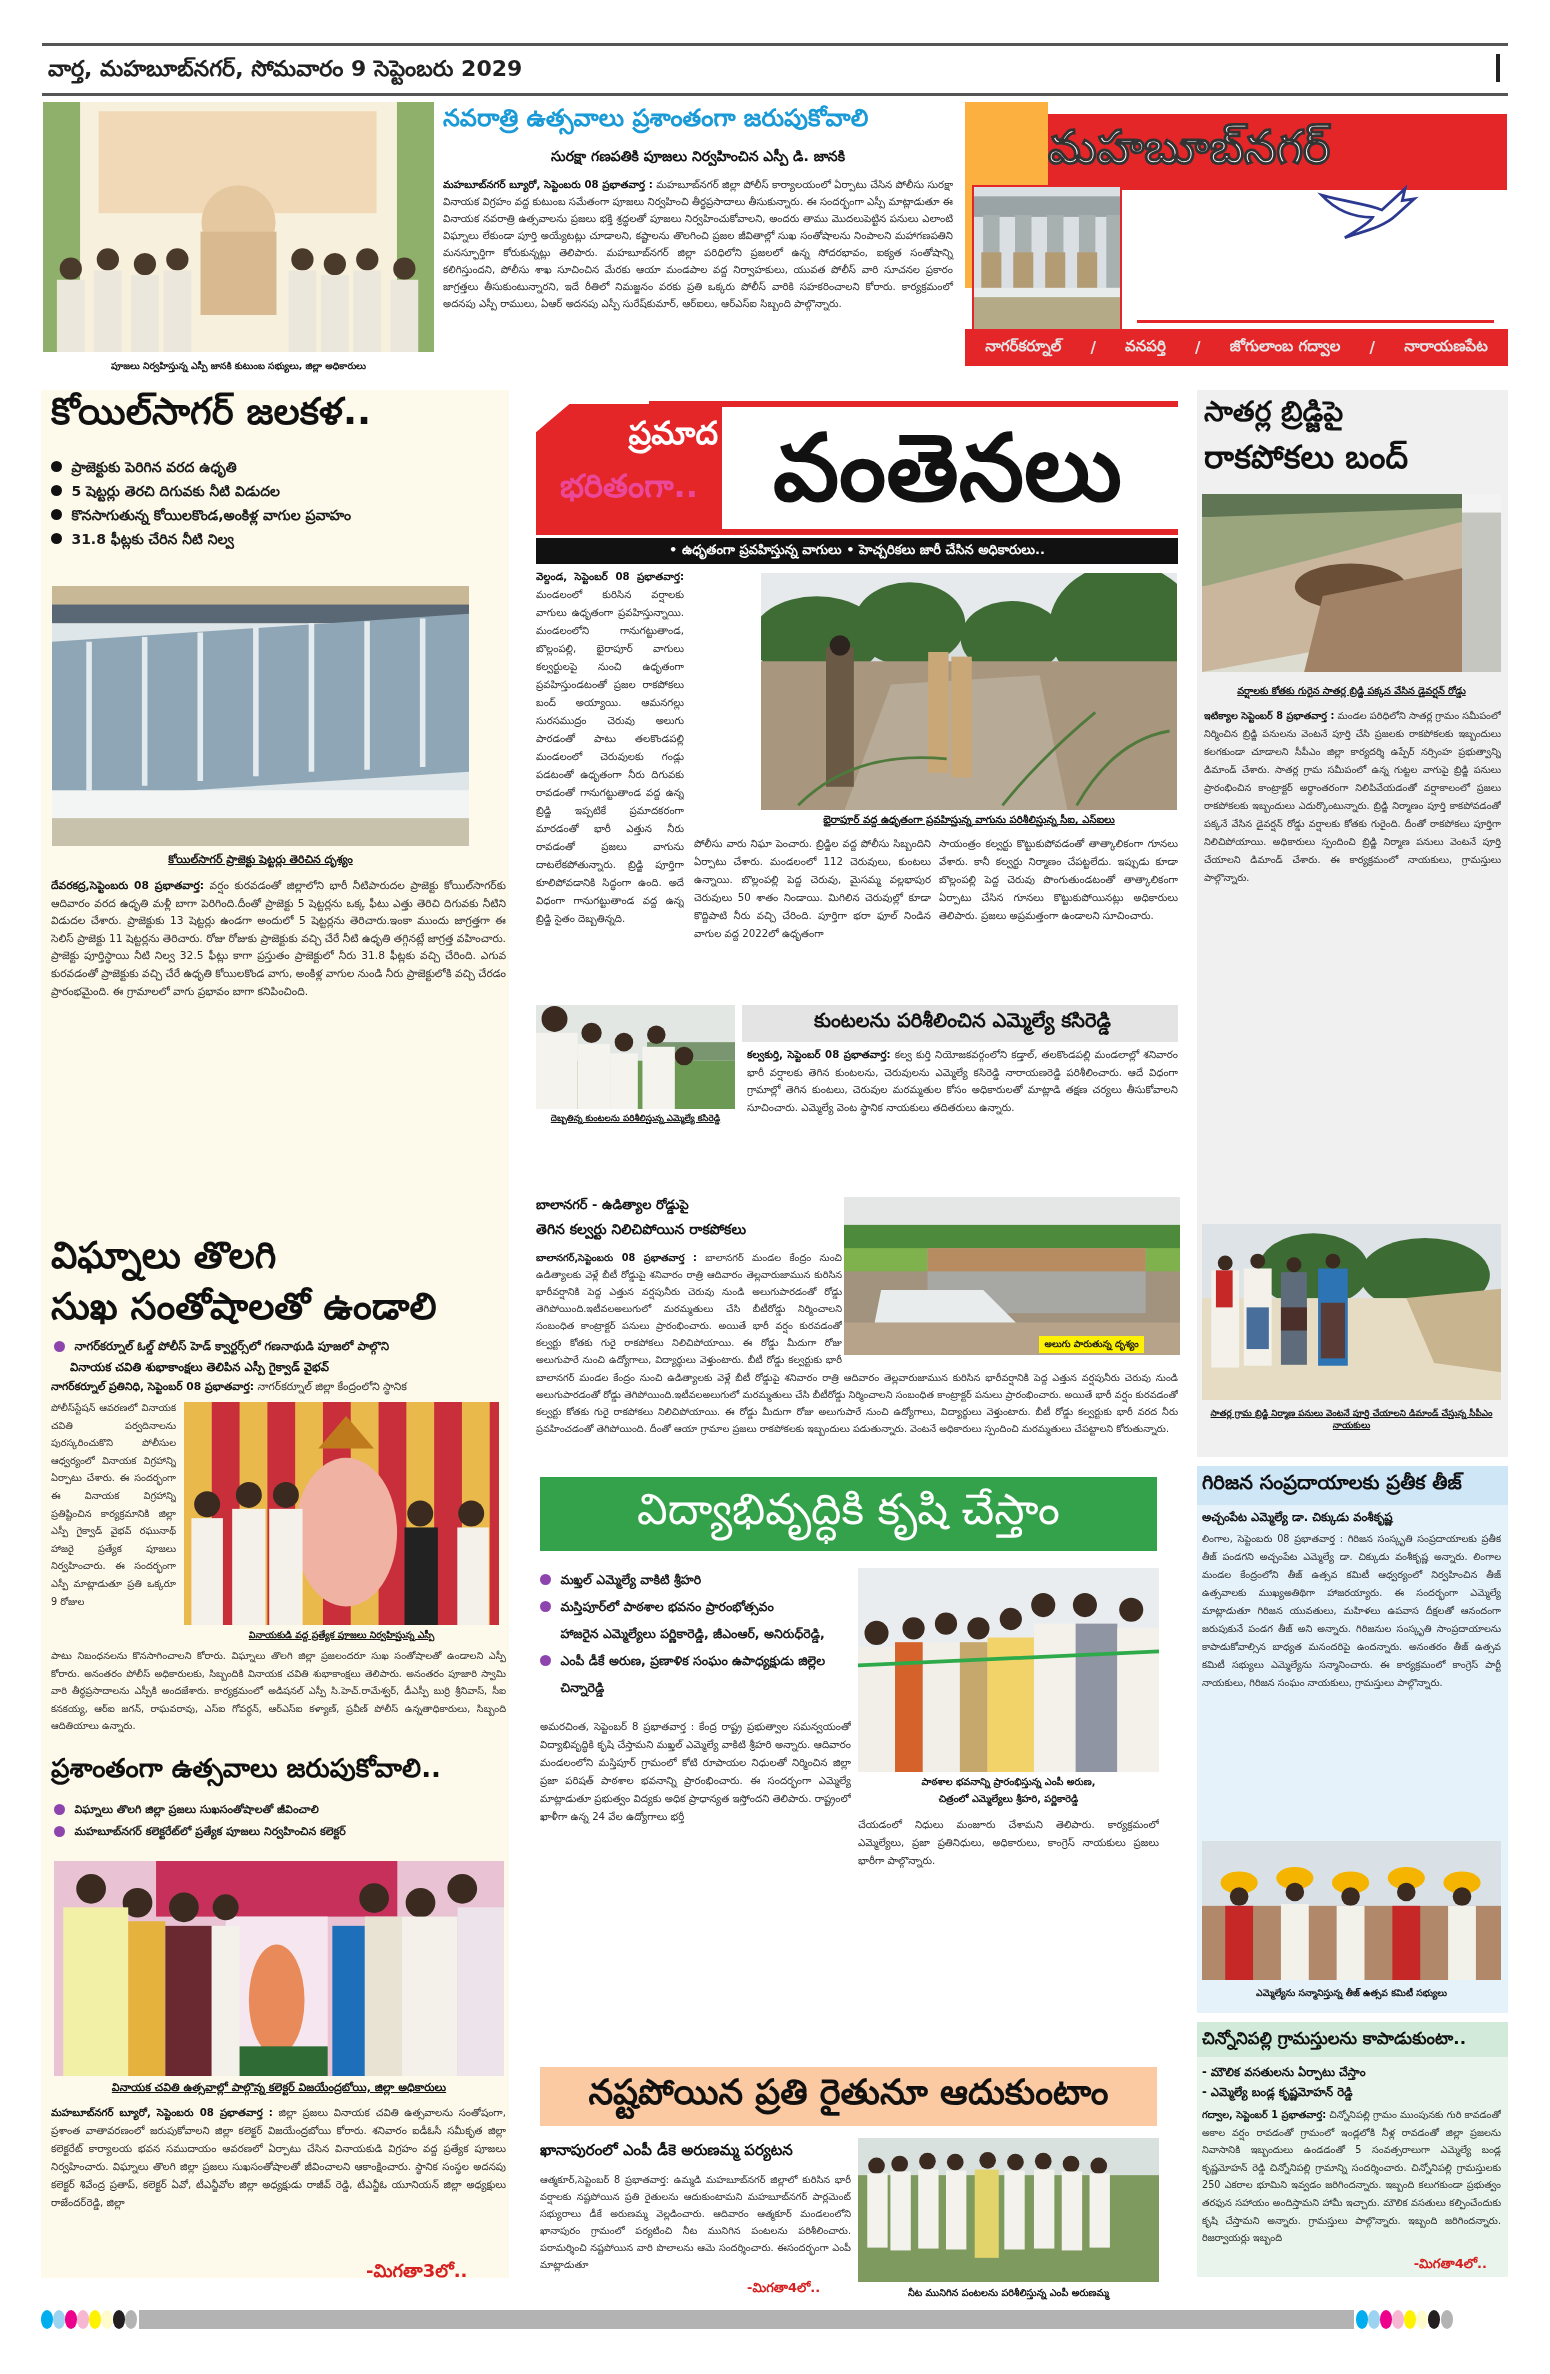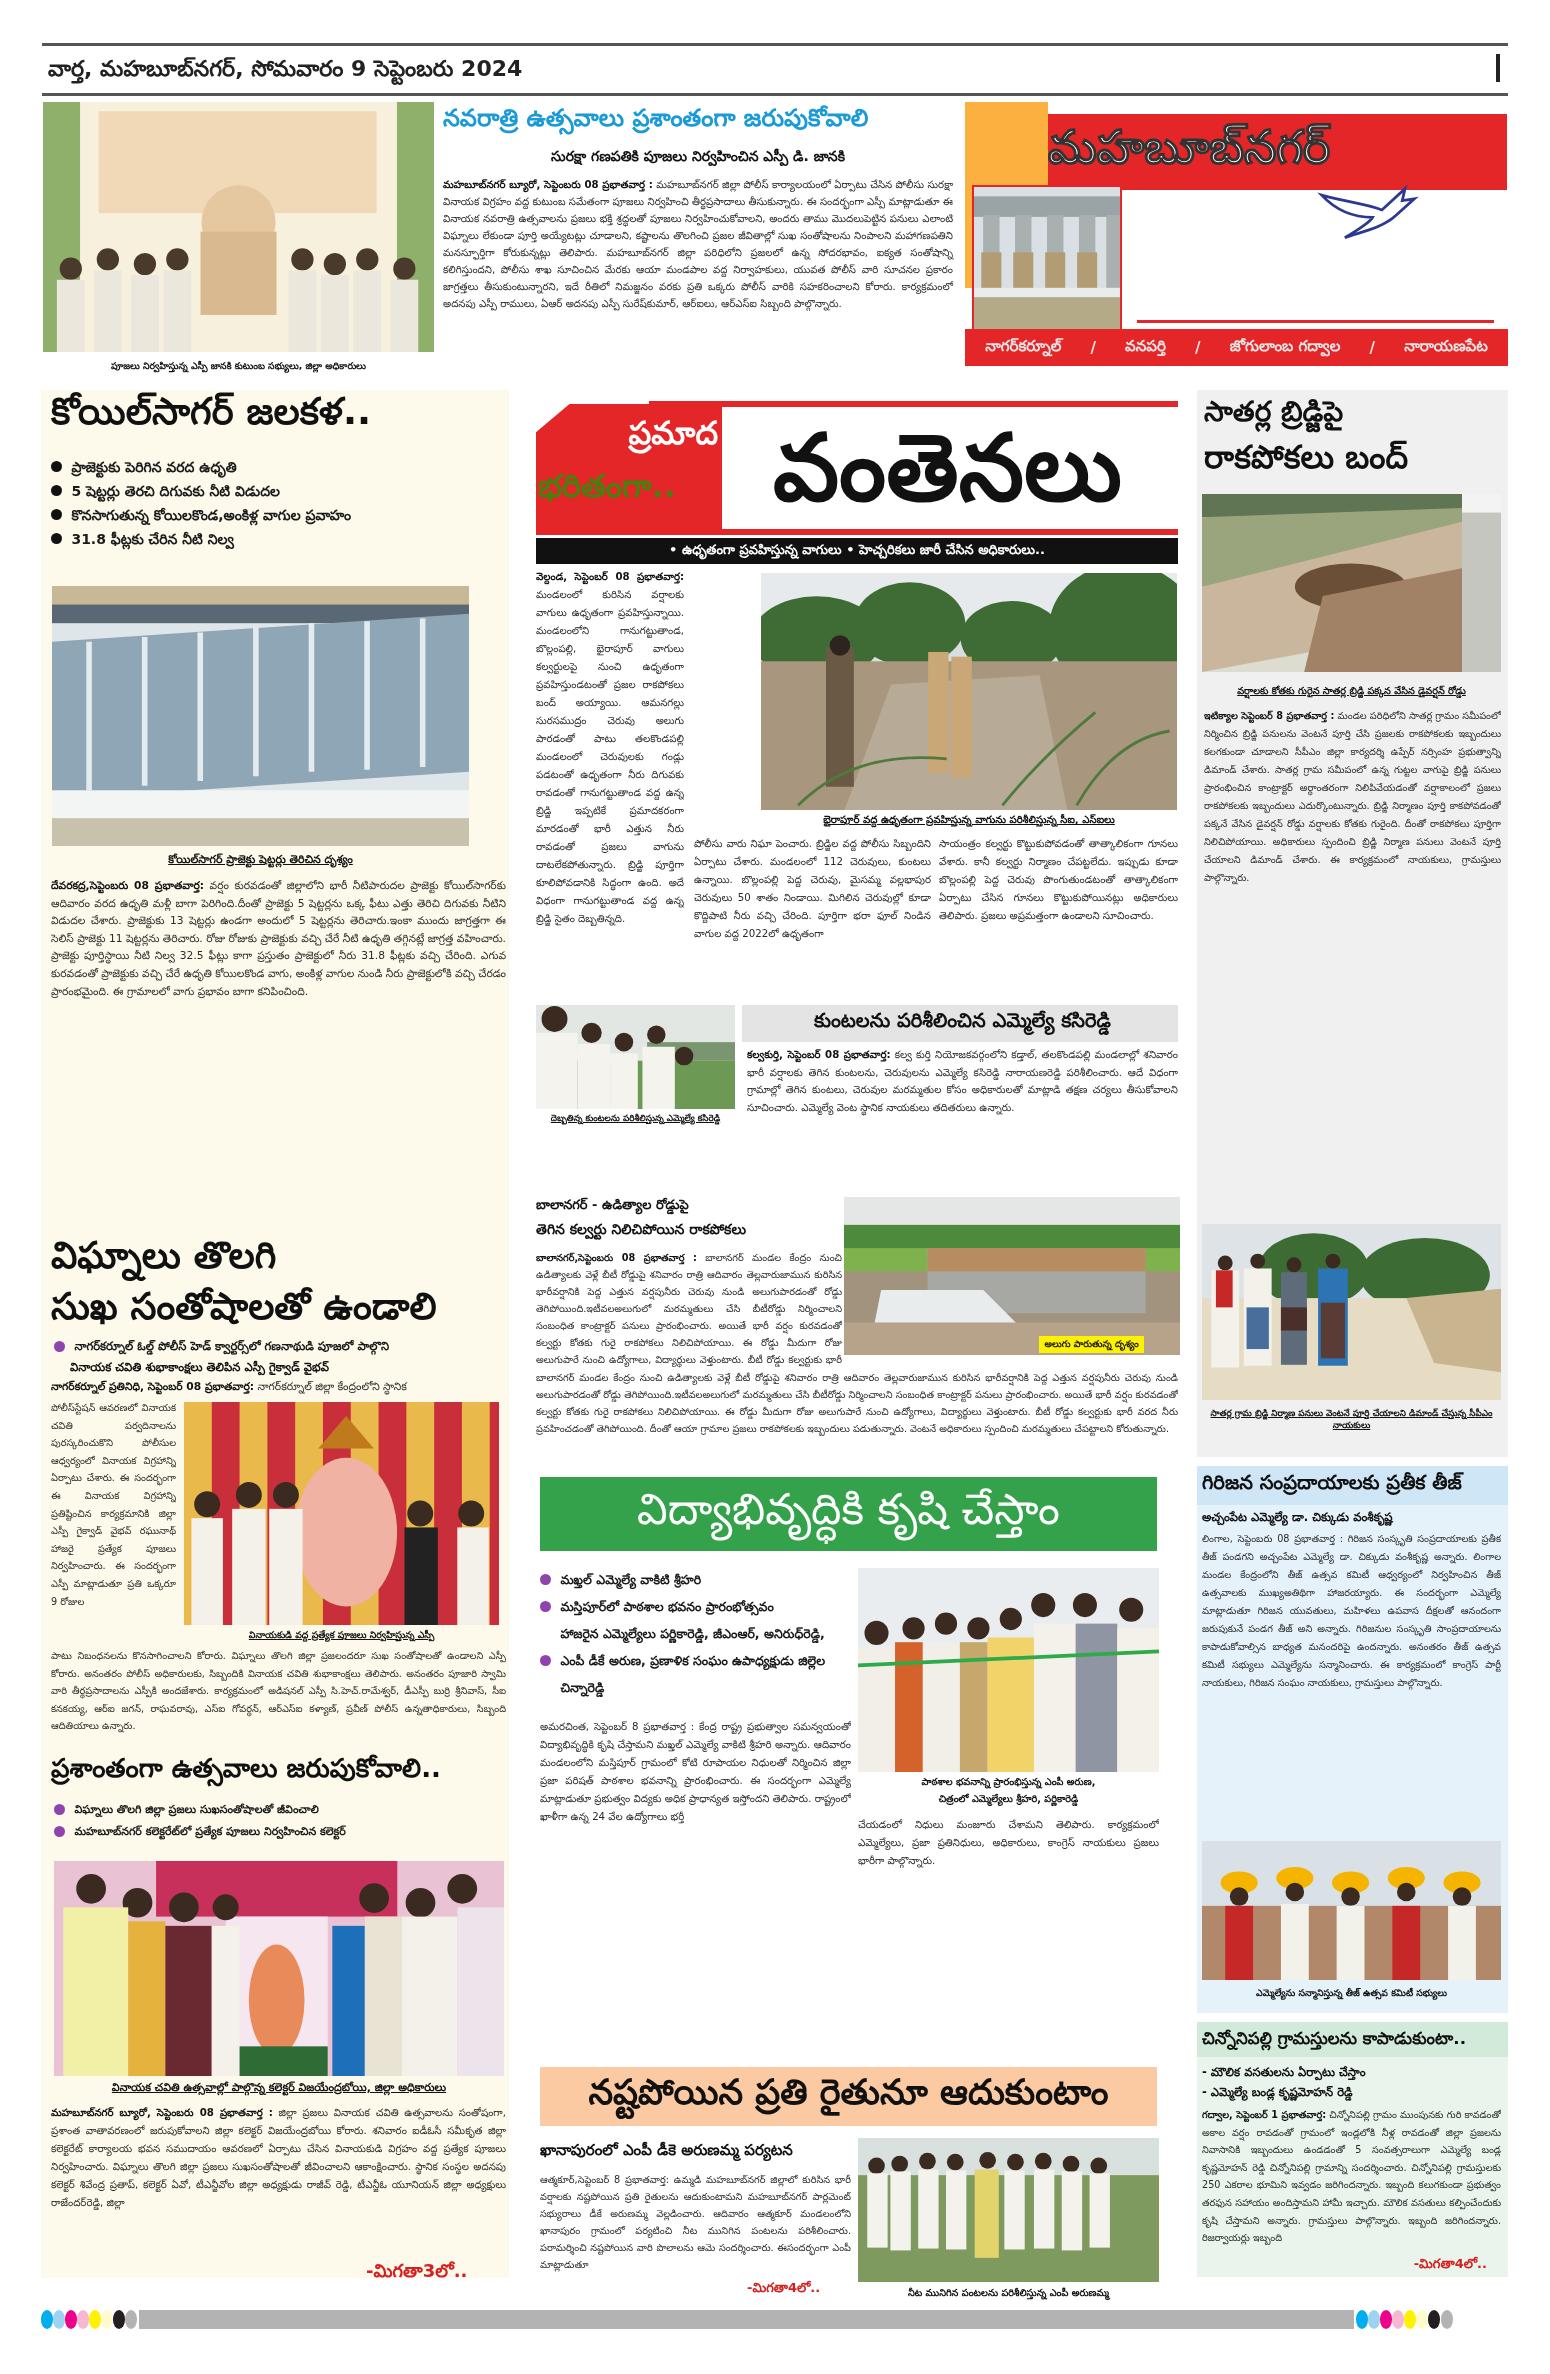--- a/index.html
+++ b/index.html
@@ -21,21 +21,21 @@
   .bullets li::before { content: ""; position: absolute; left: 0; top: 50%; width: 11px; height: 11px; margin-top: -5.6px; border-radius: 50%; background: var(--dot, #111); }
   .masthead-red { position: absolute; background: #e52629; }
   .ribbon { position: absolute; background: #111; color: #fff; font-weight: bold; display: flex; align-items: center; justify-content: center; }
   .footer-strip { position: absolute; top: 2310px; height: 18.6px; background: #b3b3b3; left: 61px; width: 1291px; }
   .dot { position: absolute; top: 2310px; width: 12px; height: 18.6px; border-radius: 50%; }
 </style>
 </head>
 <body>
 
 <div class="rule" style="top:43px;"></div>
-<div class="dateline">వార్త, మహబూబ్‌నగర్, సోమవారం 9 సెప్టెంబరు 2024</div>
+<div class="dateline">వార్త, మహబూబ్‌నగర్, సోమవారం 9 సెప్టెంబరు 2029</div>
 <div class="folio-bar"></div>
 <div class="rule" style="top:93px;"></div>
 
 <div class="img" style="left:43px; top:102px; width:391px; height:250px; background:#f4efe2;">
   <svg viewBox="0 0 422 270" preserveAspectRatio="none">
     <rect width="422" height="270" fill="#f7f0dc"></rect>
     <rect x="0" y="0" width="40" height="270" fill="#8fb06a"></rect>
     <rect x="382" y="0" width="40" height="270" fill="#8fb06a"></rect>
     <rect x="60" y="10" width="300" height="110" fill="#f1d9b8"></rect>
     <circle cx="211" cy="130" r="40" fill="#e5c7a0"></circle>
@@ -224,21 +224,21 @@
 <div class="caption" style="left:54px; top:2081px; width:450px;">వినాయక చవితి ఉత్సవాల్లో పాల్గొన్న కలెక్టర్ విజయేంద్రబోయి, జిల్లా అధికారులు</div>
 <div class="body-text" style="left:51px; top:2104px; width:455px; height:153px; overflow:hidden; font-size:10.2px; line-height:18px;">
   <b>మహబూబ్‌నగర్ బ్యూరో, సెప్టెంబరు 08 ప్రభాతవార్త :</b>
   <span>జిల్లా ప్రజలు వినాయక చవితి ఉత్సవాలను సంతోషంగా, ప్రశాంత వాతావరణంలో జరుపుకోవాలని జిల్లా కలెక్టర్ విజయేంద్రబోయి కోరారు. శనివారం ఐడీఓసీ సమీకృత జిల్లా కలెక్టరేట్ కార్యాలయ భవన సముదాయం ఆవరణలో ఏర్పాటు చేసిన వినాయకుడి విగ్రహం వద్ద ప్రత్యేక పూజలు నిర్వహించారు. విఘ్నాలు తొలగి జిల్లా ప్రజలు సుఖసంతోషాలతో జీవించాలని ఆకాంక్షించారు. స్థానిక సంస్థల అదనపు కలెక్టర్ శివేంద్ర ప్రతాప్, కలెక్టర్ ఏవో, టీఎన్జీవోల జిల్లా అధ్యక్షుడు రాజీవ్ రెడ్డి, టీఎన్జీఓ యూనియన్ జిల్లా అధ్యక్షులు రాజేందర్‌రెడ్డి, జిల్లా</span>
 </div>
 <div class="abs cont" style="left:366px; top:2260px; font-size:18px;">-మిగతా3లో..</div>
 
 <div class="abs" style="left:649px; top:401px; width:529px; height:5.6px; background:#e52629;"></div>
 <div class="abs" style="left:536px; top:404px; width:186px; height:128px; background:#e52629; clip-path:polygon(18% 0, 100% 0, 100% 100%, 0 100%, 0 22%);"></div>
 <div class="head-big" style="left:560px; top:414px; width:158px; font-size:32px; color:#fff; text-align:right;">ప్రమాద</div>
-<div class="head-big" style="left:538px; top:467px; width:182px; font-size:32px; color:#4d7c0f; text-align:left;">భరితంగా..</div>
+<div class="head-big" style="left:538px; top:467px; width:182px; font-size:32px; color:#ec4899; text-align:center;">భరితంగా..</div>
 <div class="head-big" style="left:773px; top:408px; width:445px; font-size:93px; line-height:121px; text-align:left;">వంతెనలు</div>
 <div class="abs" style="left:536px; top:529px; width:642px; height:5.6px; background:#e52629;"></div>
 <div class="ribbon" style="left:536px; top:538px; width:642px; height:26px; font-size:13px;">• ఉధృతంగా ప్రవహిస్తున్న వాగులు • హెచ్చరికలు జారీ చేసిన అధికారులు..</div>
 
 <div class="body-text" style="left:536px; top:568px; width:148px; height:436px; overflow:hidden; font-size:10.2px; line-height:18px;">
   <b>వెల్దండ, సెప్టెంబర్ 08 ప్రభాతవార్త:</b>
   <span>మండలంలో కురిసిన వర్షాలకు వాగులు ఉధృతంగా ప్రవహిస్తున్నాయి. మండలంలోని గానుగట్టుతాండ, బొల్లంపల్లి, భైరాపూర్ వాగులు కల్వర్టులపై నుంచి ఉధృతంగా ప్రవహిస్తుండటంతో ప్రజల రాకపోకలు బంద్ అయ్యాయి. ఆమనగల్లు సురసముద్రం చెరువు అలుగు పారడంతో పాటు తలకొండపల్లి మండలంలో చెరువులకు గండ్లు పడటంతో ఉధృతంగా నీరు దిగువకు రావడంతో గానుగట్టుతాండ వద్ద ఉన్న బ్రిడ్జి ఇప్పటికే ప్రమాదకరంగా మారడంతో భారీ ఎత్తున నీరు రావడంతో ప్రజలు వాగును దాటలేకపోతున్నారు. బ్రిడ్జి పూర్తిగా కూలిపోవడానికి సిద్ధంగా ఉంది. అదే విధంగా గానుగట్టుతాండ వద్ద ఉన్న బ్రిడ్జి సైతం దెబ్బతిన్నది.</span>
 </div>
 <div class="img" style="left:761px; top:573px; width:416px; height:237px;">
   <svg viewBox="0 0 448 255" preserveAspectRatio="none">

